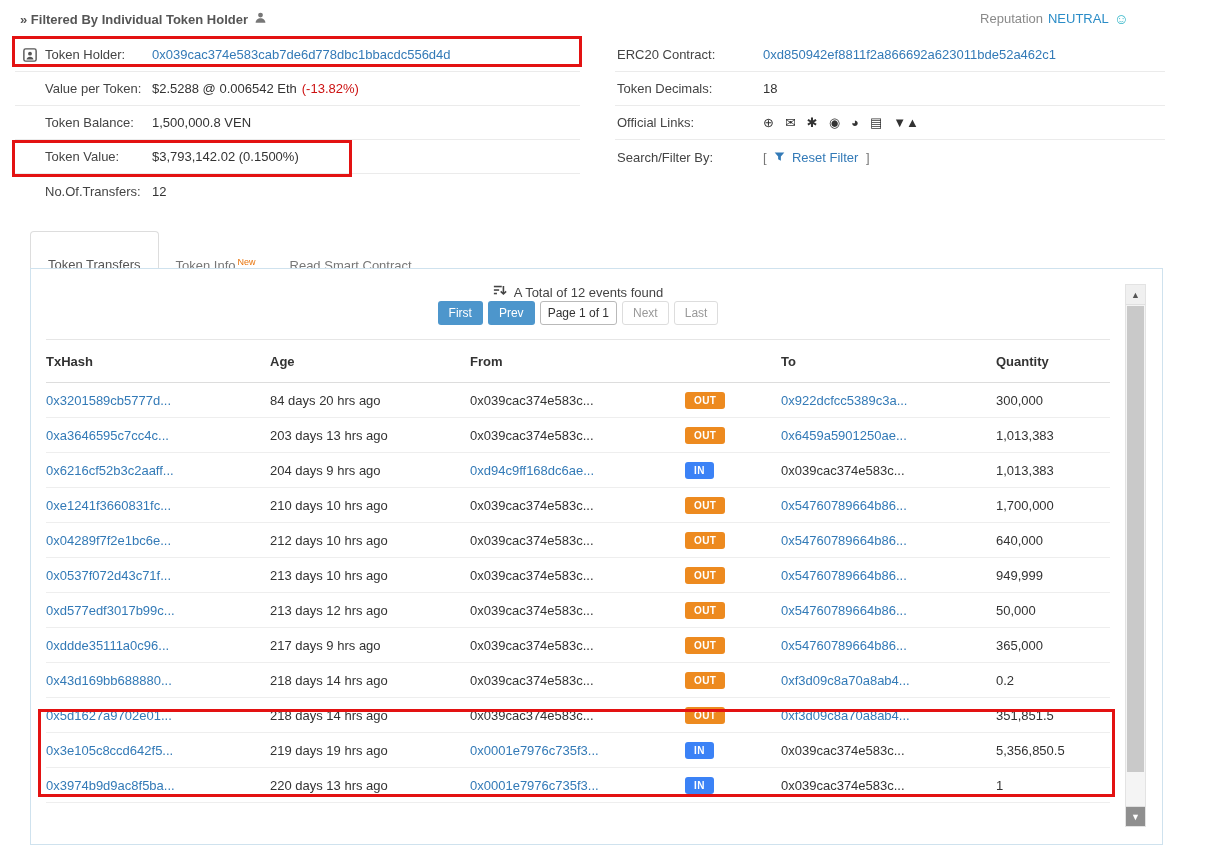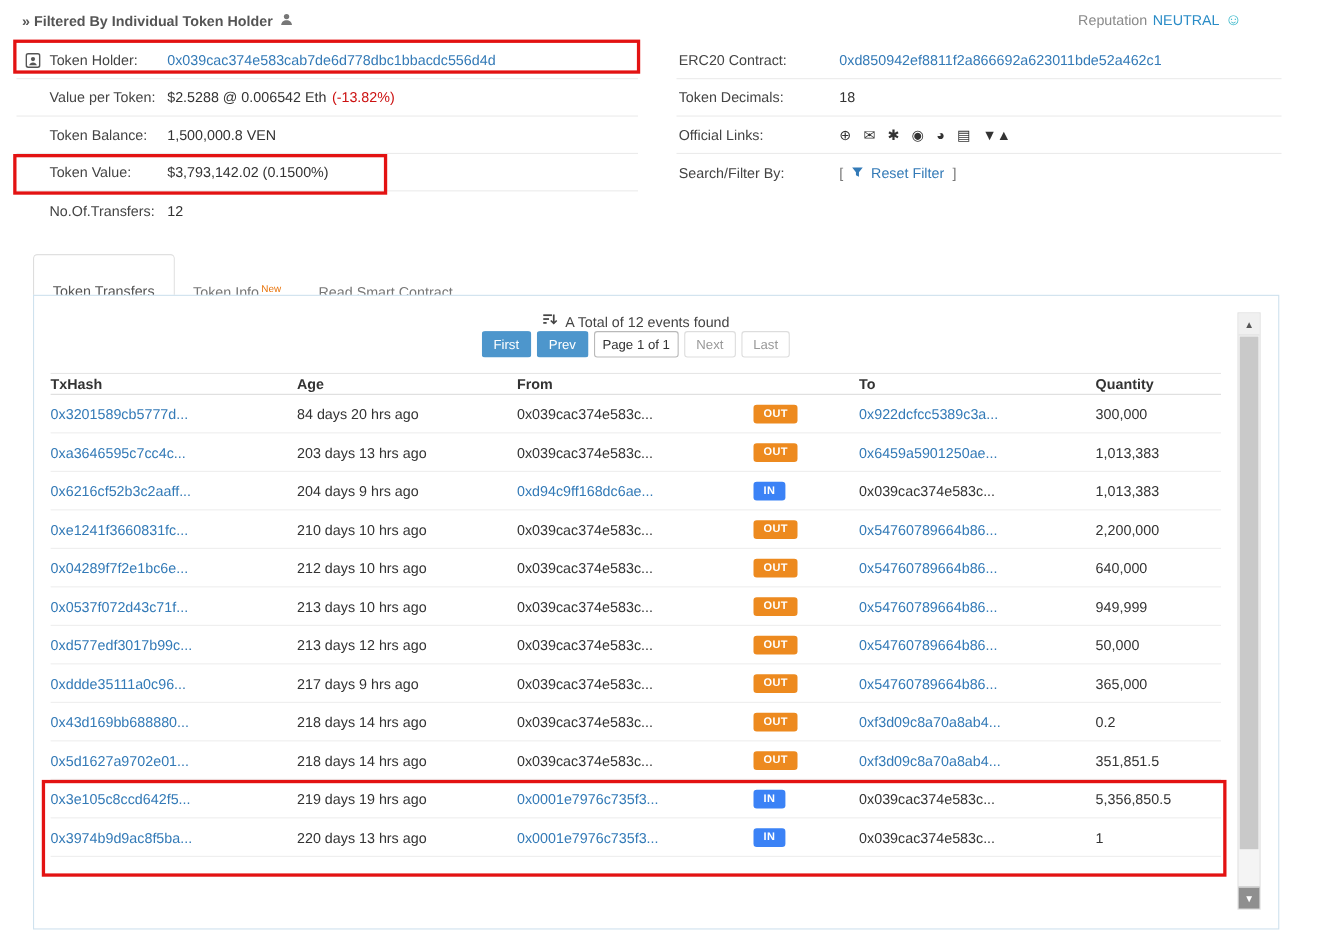--- a/index.html
+++ b/index.html
@@ -35,21 +35,21 @@
   .panel-head { display:flex; justify-content:space-between; align-items:center; margin:15px 52px 14px 15px;flex-direction:column; }
   .events-summary { display:flex; align-items:center; gap:7px; color:#444; }
   .pagination { display:flex; gap:5px; align-items:center; }
   .pg-btn { font-size:12px; padding:4px 10px; border-radius:3px; border:1px solid transparent; cursor:pointer; background:#fff; }
   .pg-btn.primary { background:#4d96cc; color:#fff; }
   .pg-btn.page-indicator { border-color:#b9b9b9; color:#333; padding:4px 7px; }
   .pg-btn.disabled { border-color:#ddd; color:#999; }
 
   .etable { margin:6px 52px 0 15px; }
   .t-row { display:flex; align-items:center; height:35px; border-bottom:1px solid #eee; }
-  .t-row.head { font-weight:bold; color:#333; border-top:1px solid #e6e6e6; border-bottom:1px solid #ddd; height:20px; }
+  .t-row.head { font-weight:bold; color:#333; border-top:1px solid #e6e6e6; border-bottom:1px solid #ddd; height:44px; }
   .col-tx { width:224px; } .col-age { width:200px; } .col-from { width:215px; }
   .col-badge { width:96px; } .col-to { width:215px; } .col-qty { flex:1; }
   .badge { display:inline-block; min-width:26px; text-align:center; padding:3px 9px; border-radius:3px; color:#fff; font-size:10px; font-weight:bold; letter-spacing:.4px; }
   .badge.out { background:#ed8a1f; }
   .badge.in  { background:#3b82f6; }
   .holder-address { color:#333; }
 
   .scrollbar { position:absolute; top:15px; right:16px; bottom:17px; width:21px; background:#f4f4f4; border:1px solid #e3e3e3; }
   .sb-btn { position:absolute; left:0; width:100%; height:20px; display:flex; align-items:center; justify-content:center; font-size:9px; color:#555; background:#f0f0f0; cursor:pointer; }
   .sb-up { top:0; border-bottom:1px solid #e0e0e0; }
@@ -207,21 +207,21 @@
     <div class="col-badge"><span class="badge in">IN</span></div>
     <div class="col-to"><span class="holder-address">0x039cac374e583c...</span></div>
     <div class="col-qty">1,013,383</div>
   </div>
           <div class="t-row">
     <div class="col-tx"><a class="link">0xe1241f3660831fc...</a></div>
     <div class="col-age">210 days 10 hrs ago</div>
     <div class="col-from"><span class="holder-address">0x039cac374e583c...</span></div>
     <div class="col-badge"><span class="badge out">OUT</span></div>
     <div class="col-to"><span class="link">0x54760789664b86...</span></div>
-    <div class="col-qty">2,200,000</div>
+    <div class="col-qty">1,700,000</div>
   </div>
           <div class="t-row">
     <div class="col-tx"><a class="link">0x04289f7f2e1bc6e...</a></div>
     <div class="col-age">212 days 10 hrs ago</div>
     <div class="col-from"><span class="holder-address">0x039cac374e583c...</span></div>
     <div class="col-badge"><span class="badge out">OUT</span></div>
     <div class="col-to"><span class="link">0x54760789664b86...</span></div>
     <div class="col-qty">640,000</div>
   </div>
           <div class="t-row">

